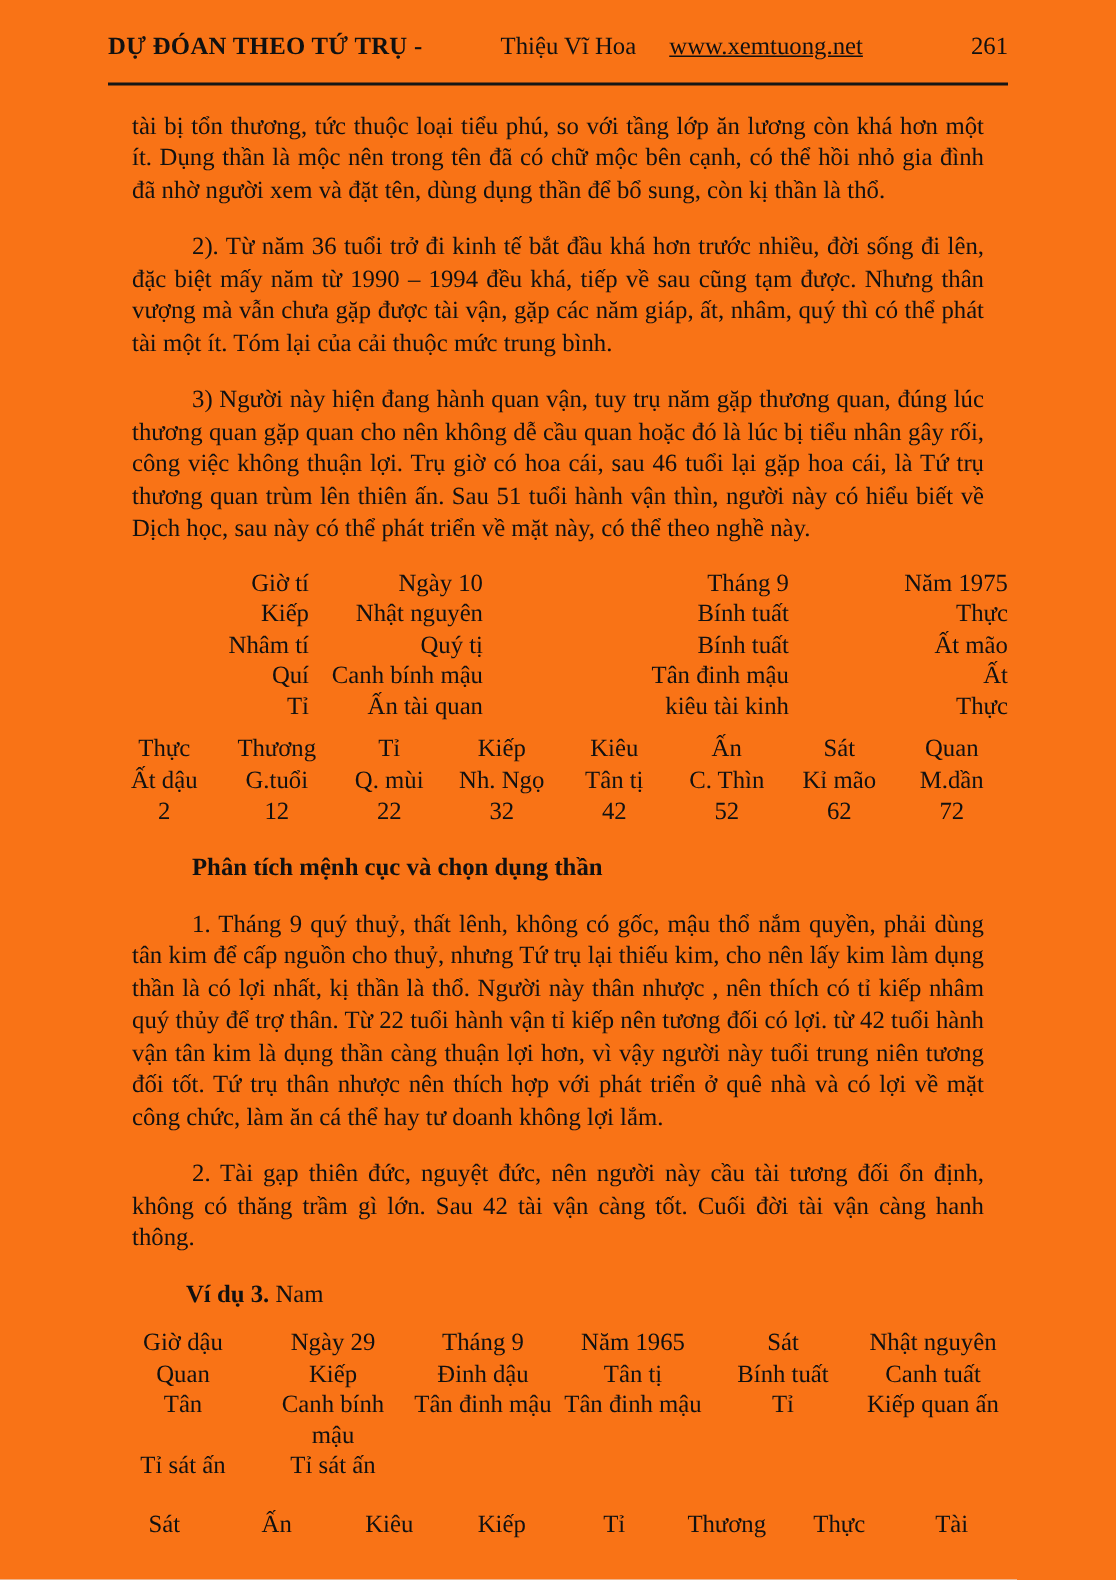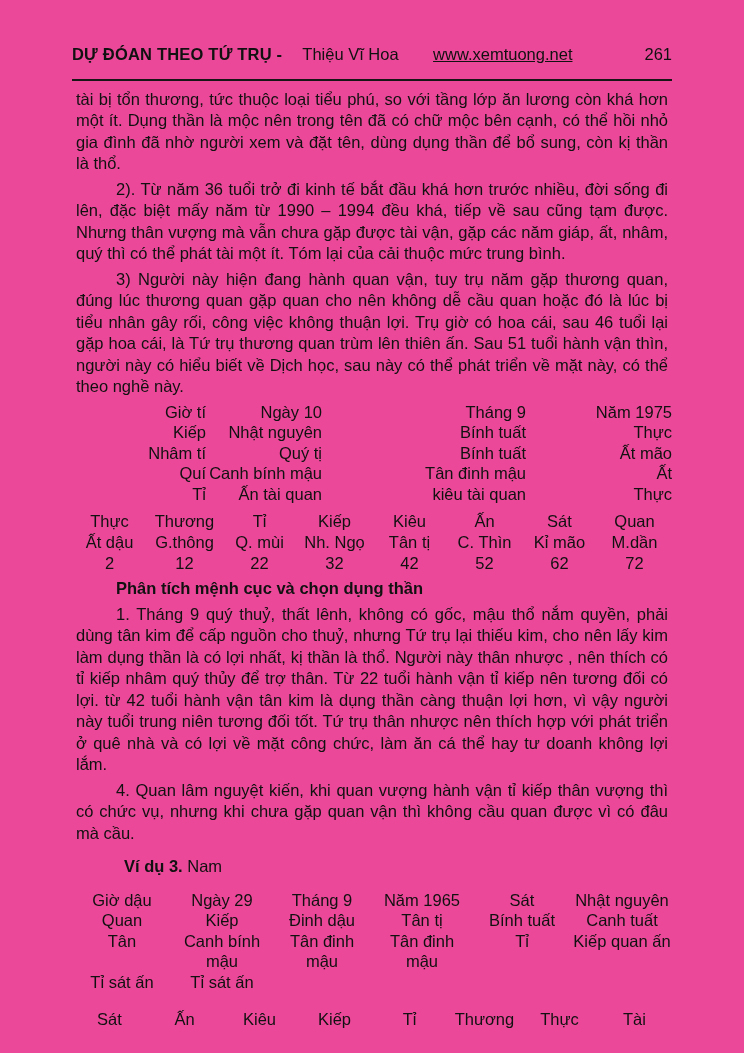--- a/index.html
+++ b/index.html
@@ -1,38 +1,38 @@
 <!DOCTYPE html>
 <html><head>
 <meta charset="utf-8">
 <style>
   html,body{margin:0;padding:0;background:#e8e8e8;}
   .page{
     position:relative;
     width:744px;height:1053px;
     margin:0 auto;
-    background:#ec4899;
+    background:#f97316;
     color:#111;
-    font-family:Liberation Sans, sans-serif;
+    font-family:Liberation Serif, serif;
     font-size:16.5px;
     line-height:21.5px;
     box-sizing:border-box;
-    padding:44px 72px 0 72px;
+    padding:20px 72px 0 72px;
     overflow:hidden;
   }
   
   .header{display:flex;align-items:baseline;white-space:nowrap;}
   .h-title{font-weight:bold;letter-spacing:.2px;}
-  .h-author{margin-left:20px;}
+  .h-author{margin-left:52px;}
   .h-site{margin-left:auto;margin-right:72px;text-decoration:underline;cursor:pointer;}
   .h-page{}
   .rule{border:0;border-top:2px solid #161616;margin:13px 0 0 0;}
   
   .bodytext{margin-top:8px;}
-  p.para{margin:4px;text-align:justify;}
+  p.para{margin:16px;text-align:justify;}
   p.indent{text-indent:40px;}
   .ex-line{margin:2px 0 12px 0;text-indent:40px;}
   .ex-label{font-weight:bold;}
   .heading{font-weight:bold;text-indent:40px;margin:14px 0 2px 0;}
   
   .t1{display:grid;grid-template-columns:86px 116px 204px auto;
       padding-left:48px;line-height:20.5px;}
   .t1 span{text-align:right;}
   
   .t8{display:grid;grid-template-columns:repeat(8,1fr);text-align:center;
@@ -74,54 +74,54 @@
       <span>Nhâm tí</span>
       <span>Quý tị</span>
       <span>Bính tuất</span>
       <span>Ất mão</span>
       <span>Quí</span>
       <span>Canh bính mậu</span>
       <span>Tân đinh mậu</span>
       <span>Ất</span>
       <span>Tỉ</span>
       <span>Ấn tài quan</span>
-      <span>kiêu tài quan</span>
+      <span>kiêu tài kinh</span>
       <span>Thực</span>
     </div>
 
     <div class="t8">
       <span>Thực</span>
       <span>Thương</span>
       <span>Tỉ</span>
       <span>Kiếp</span>
       <span>Kiêu</span>
       <span>Ấn</span>
       <span>Sát</span>
       <span>Quan</span>
       <span>Ất dậu</span>
-      <span>G.thông</span>
+      <span>G.tuổi</span>
       <span>Q. mùi</span>
       <span>Nh. Ngọ</span>
       <span>Tân tị</span>
       <span>C. Thìn</span>
       <span>Kỉ mão</span>
       <span>M.dần</span>
       <span>2</span>
       <span>12</span>
       <span>22</span>
       <span>32</span>
       <span>42</span>
       <span>52</span>
       <span>62</span>
       <span>72</span>
     </div>
 
     <p class="para heading">Phân tích mệnh cục và chọn dụng thần</p>
     <p class="para indent">1. Tháng 9 quý thuỷ, thất lênh, không có gốc, mậu thổ nắm quyền, phải dùng tân kim để cấp nguồn cho thuỷ, nhưng Tứ trụ lại thiếu kim, cho nên lấy kim làm dụng thần là có lợi nhất, kị thần là thổ. Người này thân nhược , nên thích có tỉ kiếp nhâm quý thủy để trợ thân. Từ 22 tuổi hành vận tỉ kiếp nên tương đối có lợi. từ 42 tuổi hành vận tân kim là dụng thần càng thuận lợi hơn, vì vậy người này tuổi trung niên tương đối tốt. Tứ trụ thân nhược nên thích hợp với phát triển ở quê nhà và có lợi về mặt công chức, làm ăn cá thể hay tư doanh không lợi lắm.</p>
-    <p class="para indent">4. Quan lâm nguyệt kiến, khi quan vượng hành vận tỉ kiếp thân vượng thì có chức vụ, nhưng khi chưa gặp quan vận thì không cầu quan được vì có đâu mà cầu.</p>
+    <p class="para indent">2. Tài gạp thiên đức, nguyệt đức, nên người này cầu tài tương đối ổn định, không có thăng trầm gì lớn. Sau 42 tài vận càng tốt. Cuối đời tài vận càng hanh thông.</p>
 
     <p class="para" style="text-indent:40px;margin:12px;"><span class="ex-label">Ví dụ 3.</span><span> Nam</span></p>
 
     <div class="t2">
       <span>Giờ dậu</span>
       <span>Ngày 29</span>
       <span>Tháng 9</span>
       <span>Năm 1965</span>
       <span>Sát</span>
       <span>Nhật nguyên</span>

